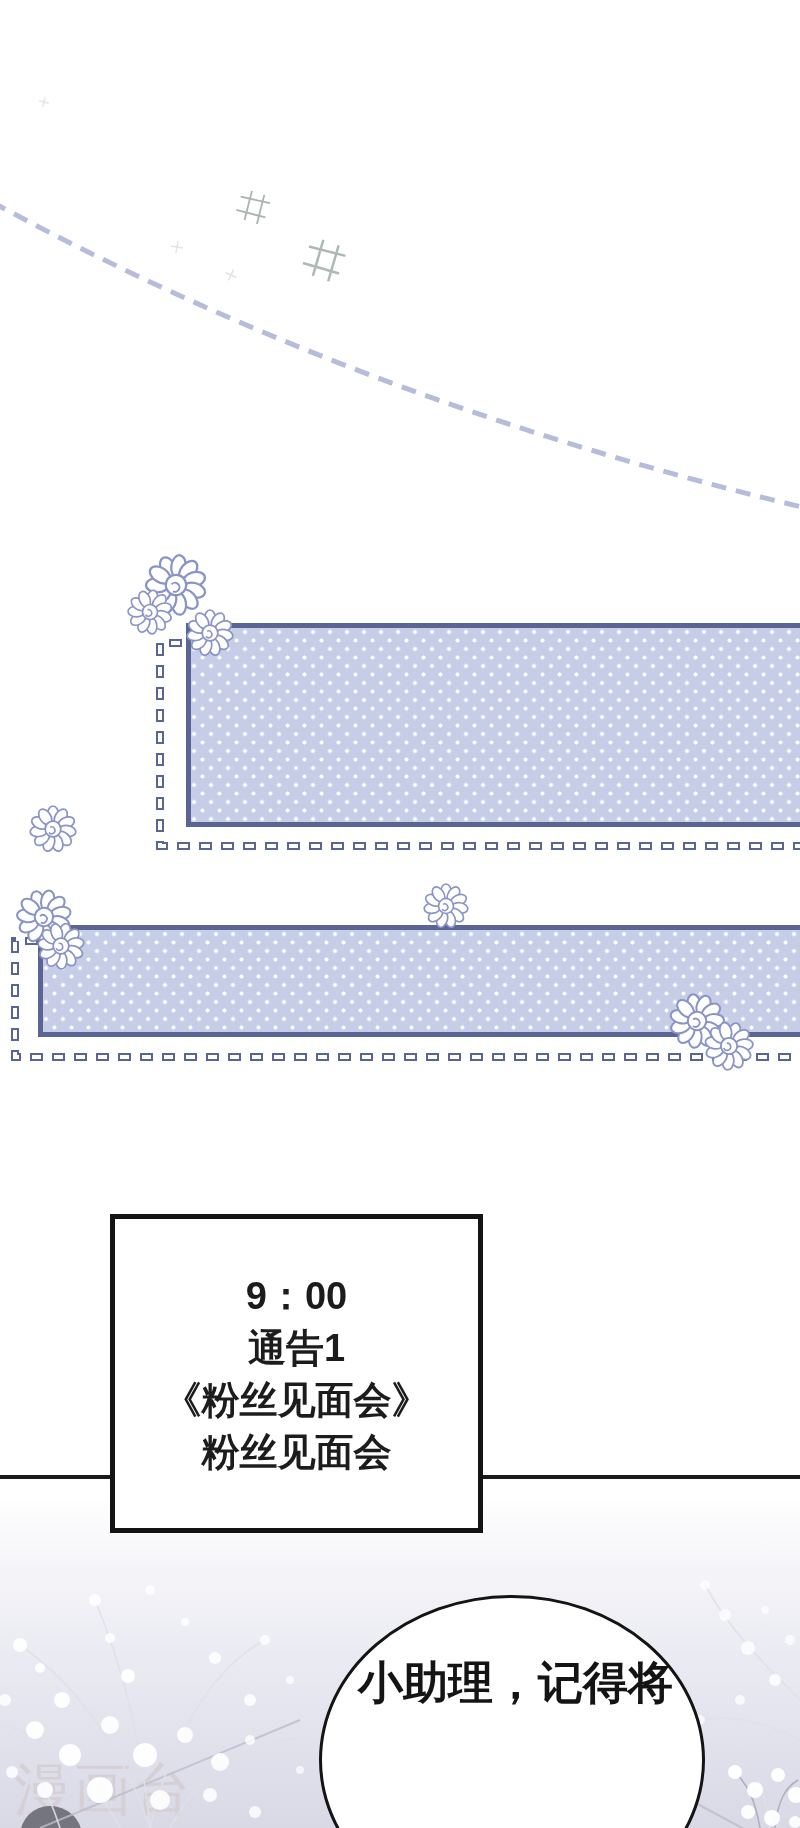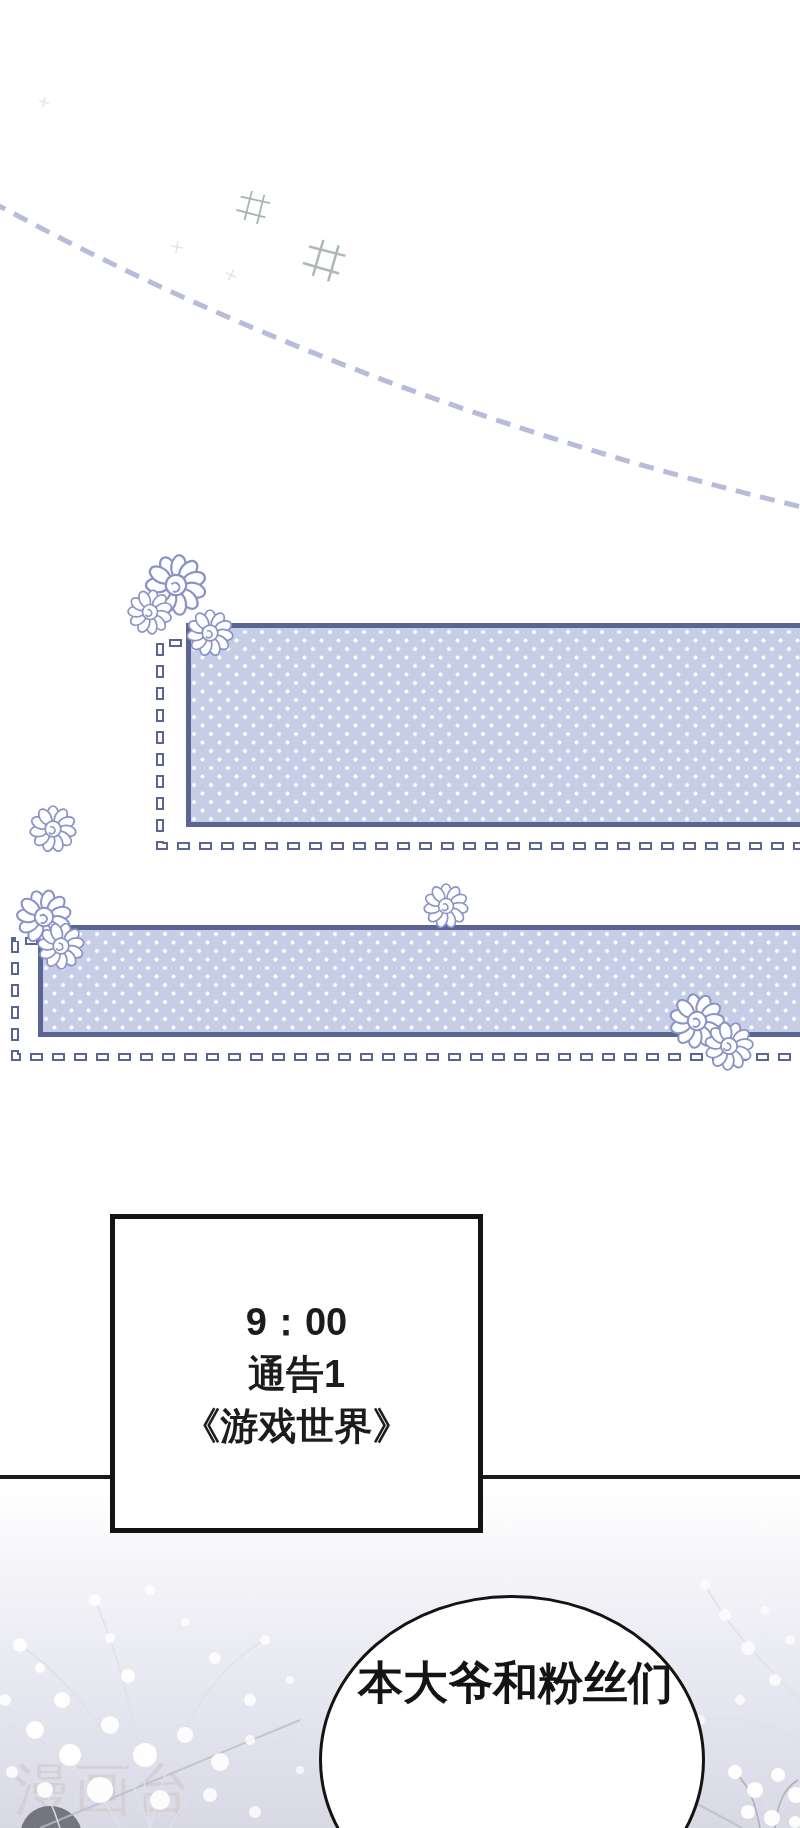--- a/index.html
+++ b/index.html
@@ -239,22 +239,23 @@
         <circle cx="748" cy="1812" r="7" opacity=".95"></circle>
           <circle cx="772" cy="1818" r="8" opacity=".95"></circle>
         <circle cx="795" cy="1822" r="6" opacity=".9"></circle>
       </g>
     </g>
   </svg>
 
   <div class="notice-board">
     <span class="line">9：00</span>
     <span class="line">通告1</span>
-    <span class="line">《游戏世界》</span>
+    <span class="line">《粉丝见面会》</span>
+    <span class="line">粉丝见面会</span>
   </div>
 
   <div class="speech-bubble">
     <div class="bubble-text">
-      <span class="line">本大爷和粉丝们</span>
+      <span class="line">小助理，记得将</span>
     </div>
   </div>
 
 </div>
 
 </body></html>

